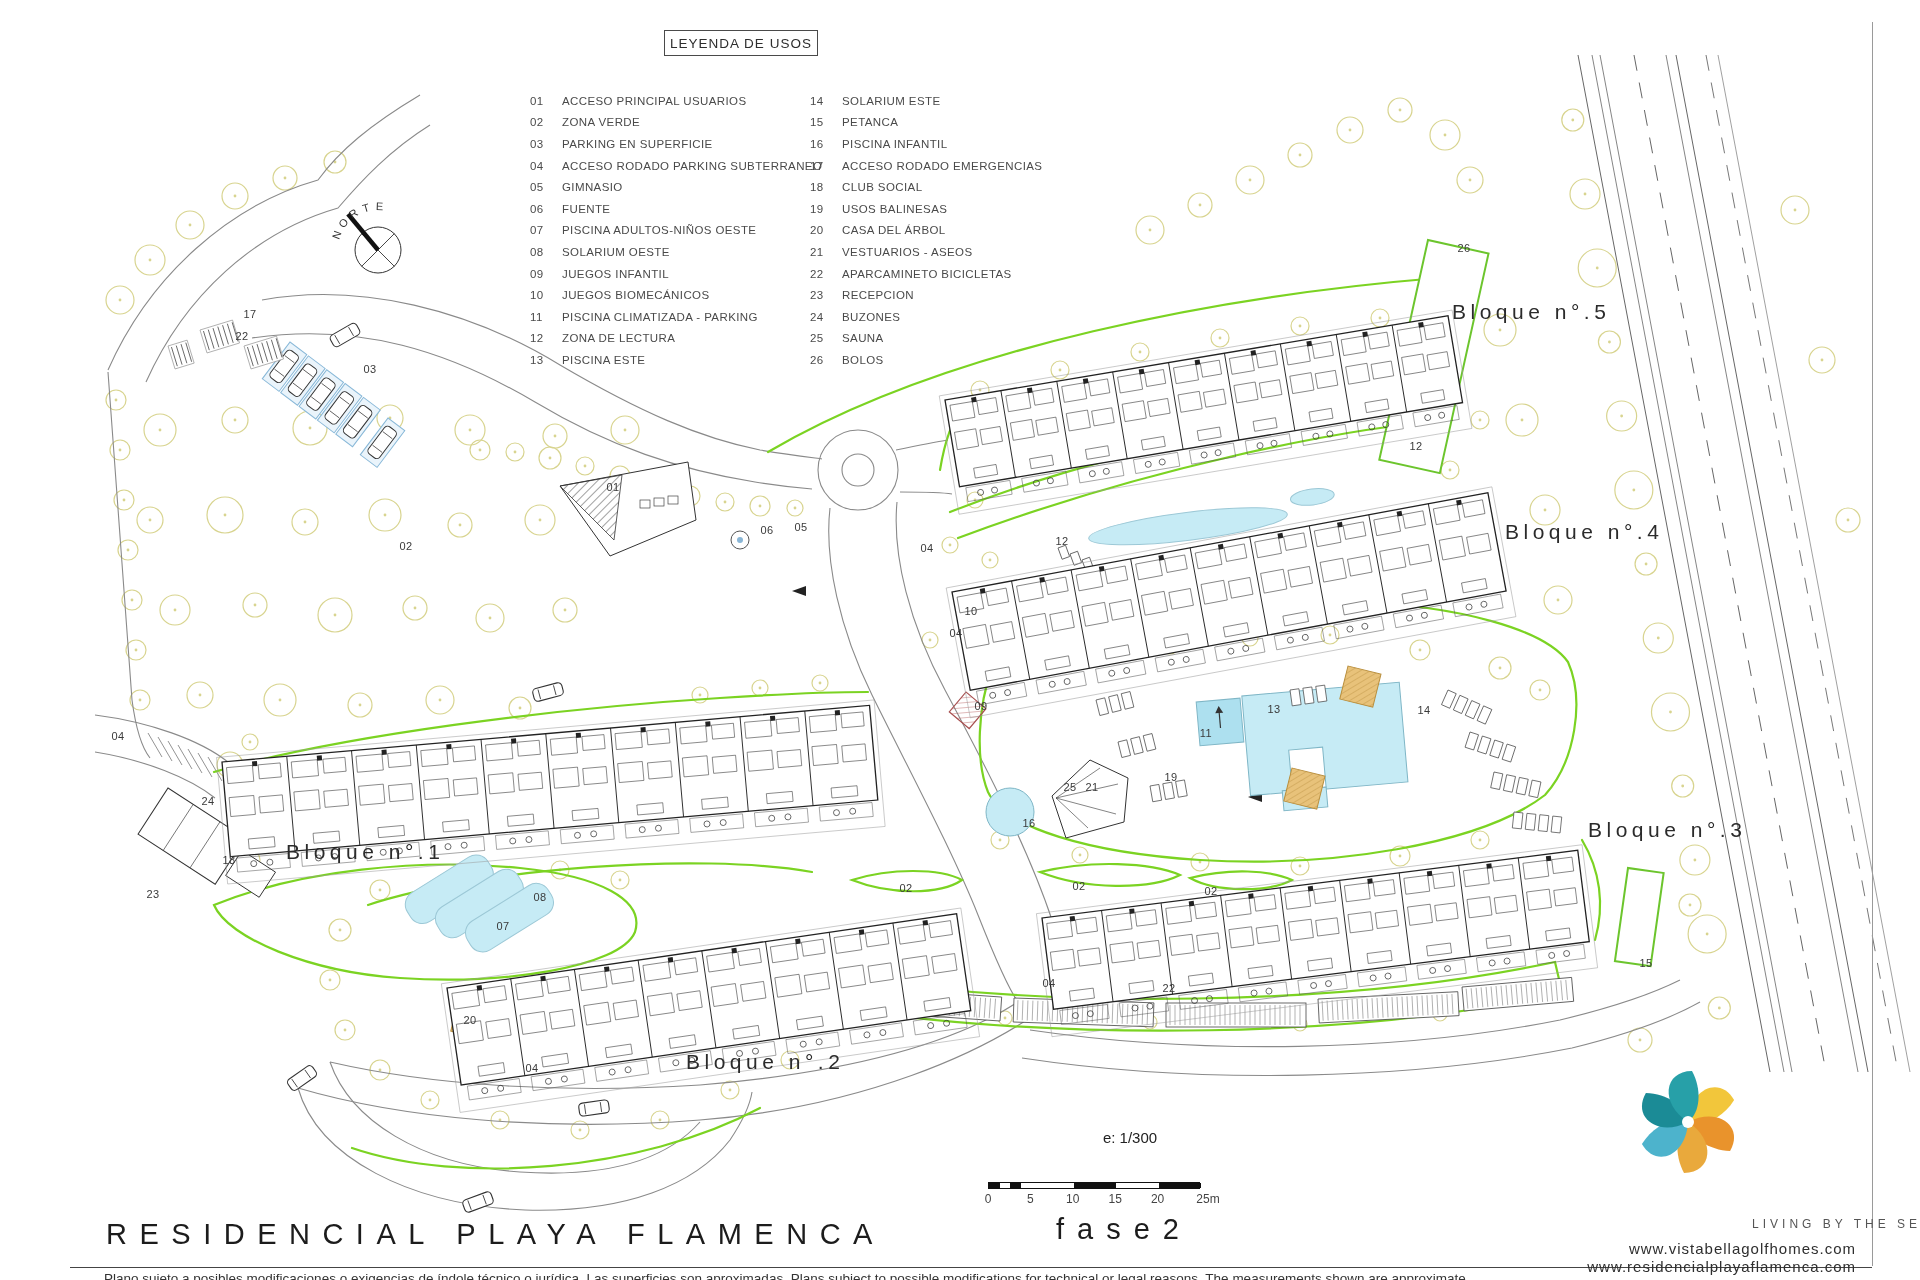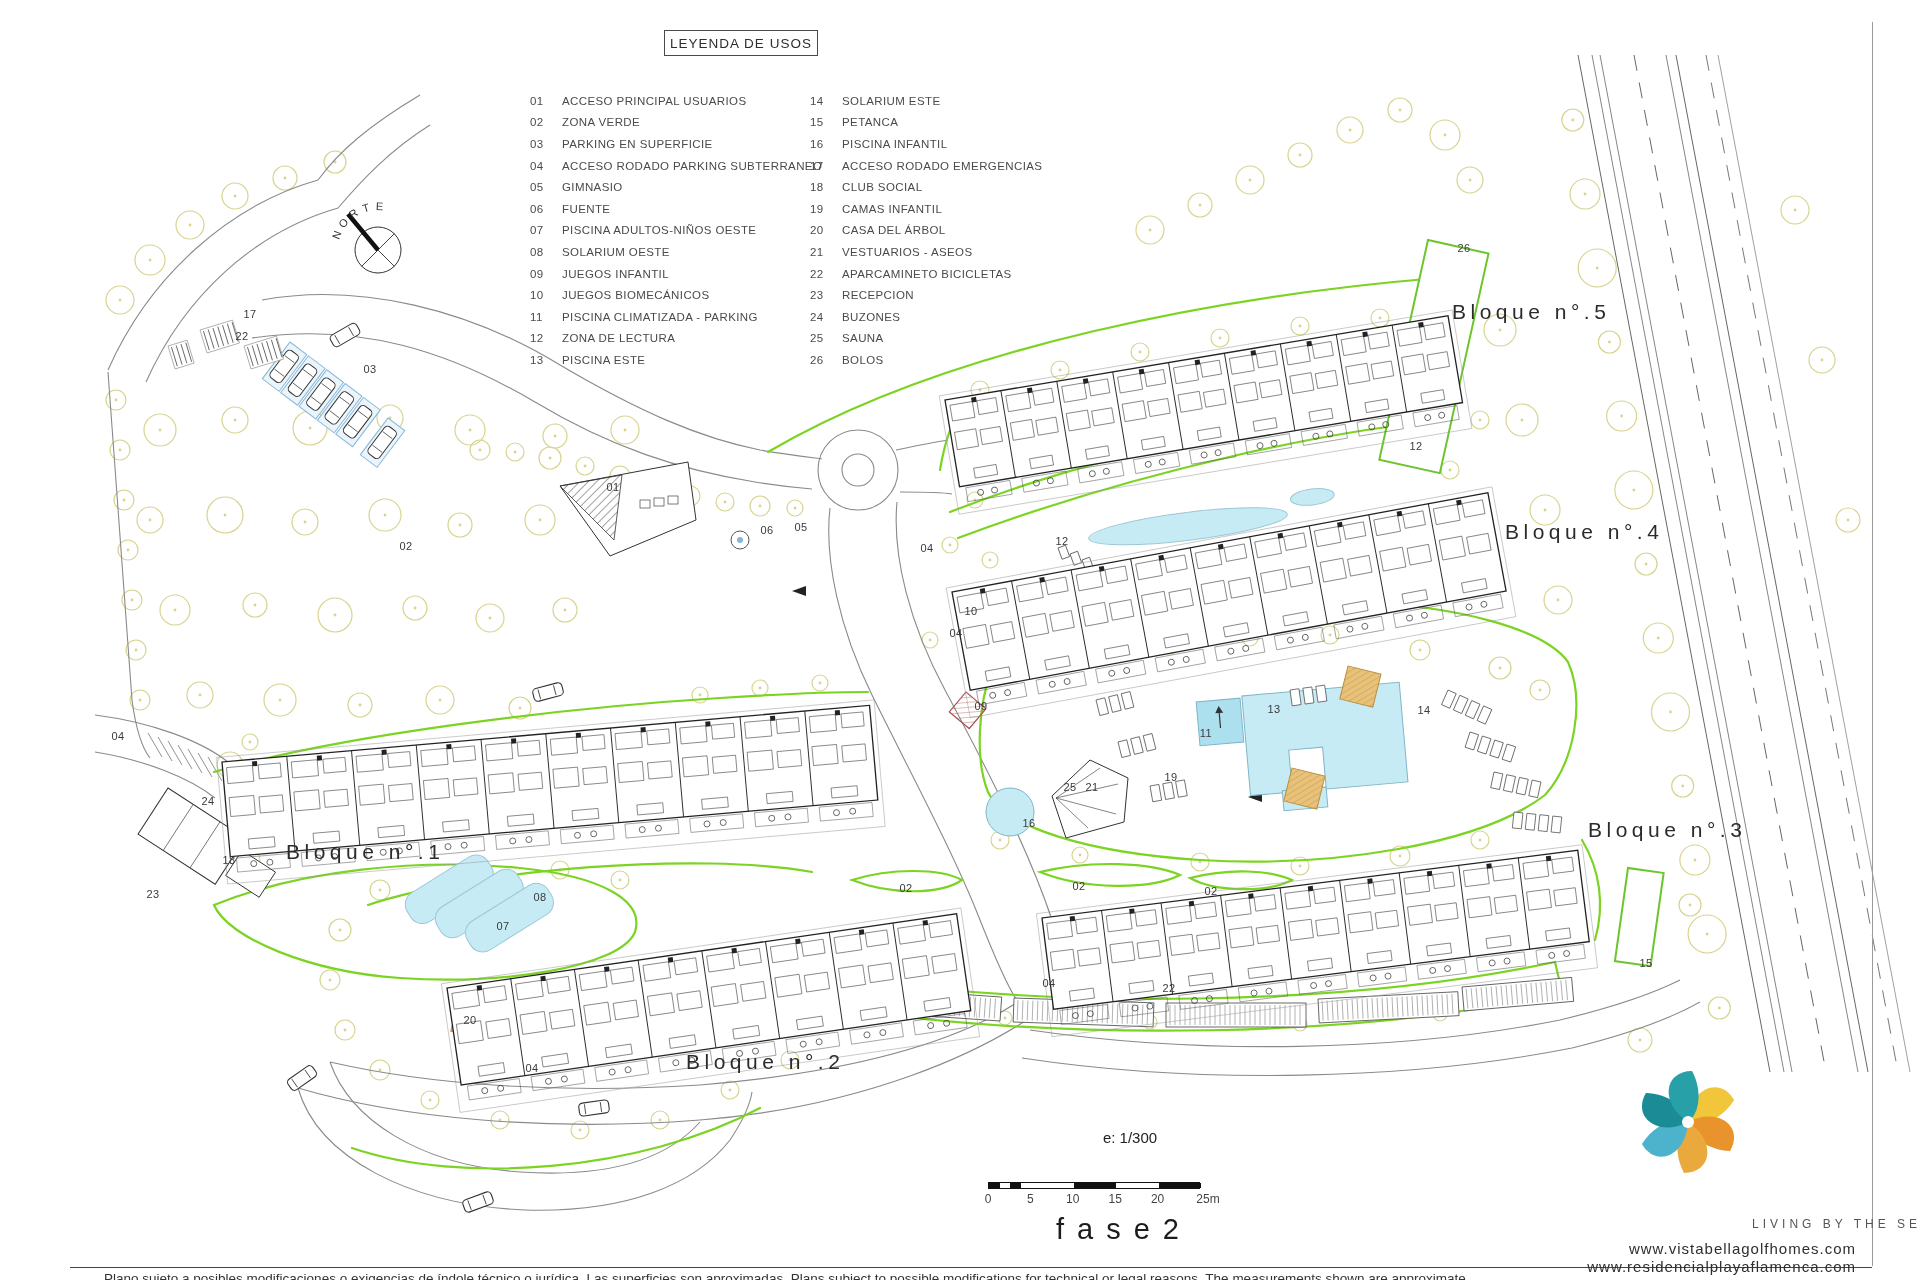--- a/index.html
+++ b/index.html
@@ -1544,21 +1544,21 @@
         <div class="legend-row">
           <span class="legend-num">17</span>
           <span>ACCESO RODADO EMERGENCIAS</span>
         </div>
         <div class="legend-row">
           <span class="legend-num">18</span>
           <span>CLUB SOCIAL</span>
         </div>
         <div class="legend-row">
           <span class="legend-num">19</span>
-          <span>CAMAS INFANTIL</span>
+          <span>USOS BALINESAS</span>
         </div>
         <div class="legend-row">
           <span class="legend-num">20</span>
           <span>CASA DEL ÁRBOL</span>
         </div>
         <div class="legend-row">
           <span class="legend-num">21</span>
           <span>VESTUARIOS - ASEOS</span>
         </div>
         <div class="legend-row">
@@ -1636,20 +1636,21 @@
       </div>
     <div id="scaleticks">
         <div class="stick" style="left: 988px;">0</div>
         <div class="stick" style="left: 1030.4px;">5</div>
         <div class="stick" style="left: 1072.8px;">10</div>
         <div class="stick" style="left: 1115.2px;">15</div>
         <div class="stick" style="left: 1157.6px;">20</div>
         <div class="stick" style="left: 1208px;">25m</div>
       </div>
 
+    <div class="main-title">RESIDENCIAL PLAYA FLAMENCA</div>
     <div class="phase">fase2</div>
     <div class="hrule"></div>
     <div class="disclaimer">Plano sujeto a posibles modificaciones o exigencias de índole técnico o jurídica. Las superficies son aproximadas. Plans subject to possible modifications for technical or legal reasons. The measurements shown are approximate.</div>
     <div class="vframe"></div>
 
     <div class="brand-tag">LIVING BY THE SEA</div>
     <div class="brand-url" style="top:1240px;">www.vistabellagolfhomes.com</div>
     <div class="brand-url" style="top:1258px;">www.residencialplayaflamenca.com</div>
   </div>
 </div>

